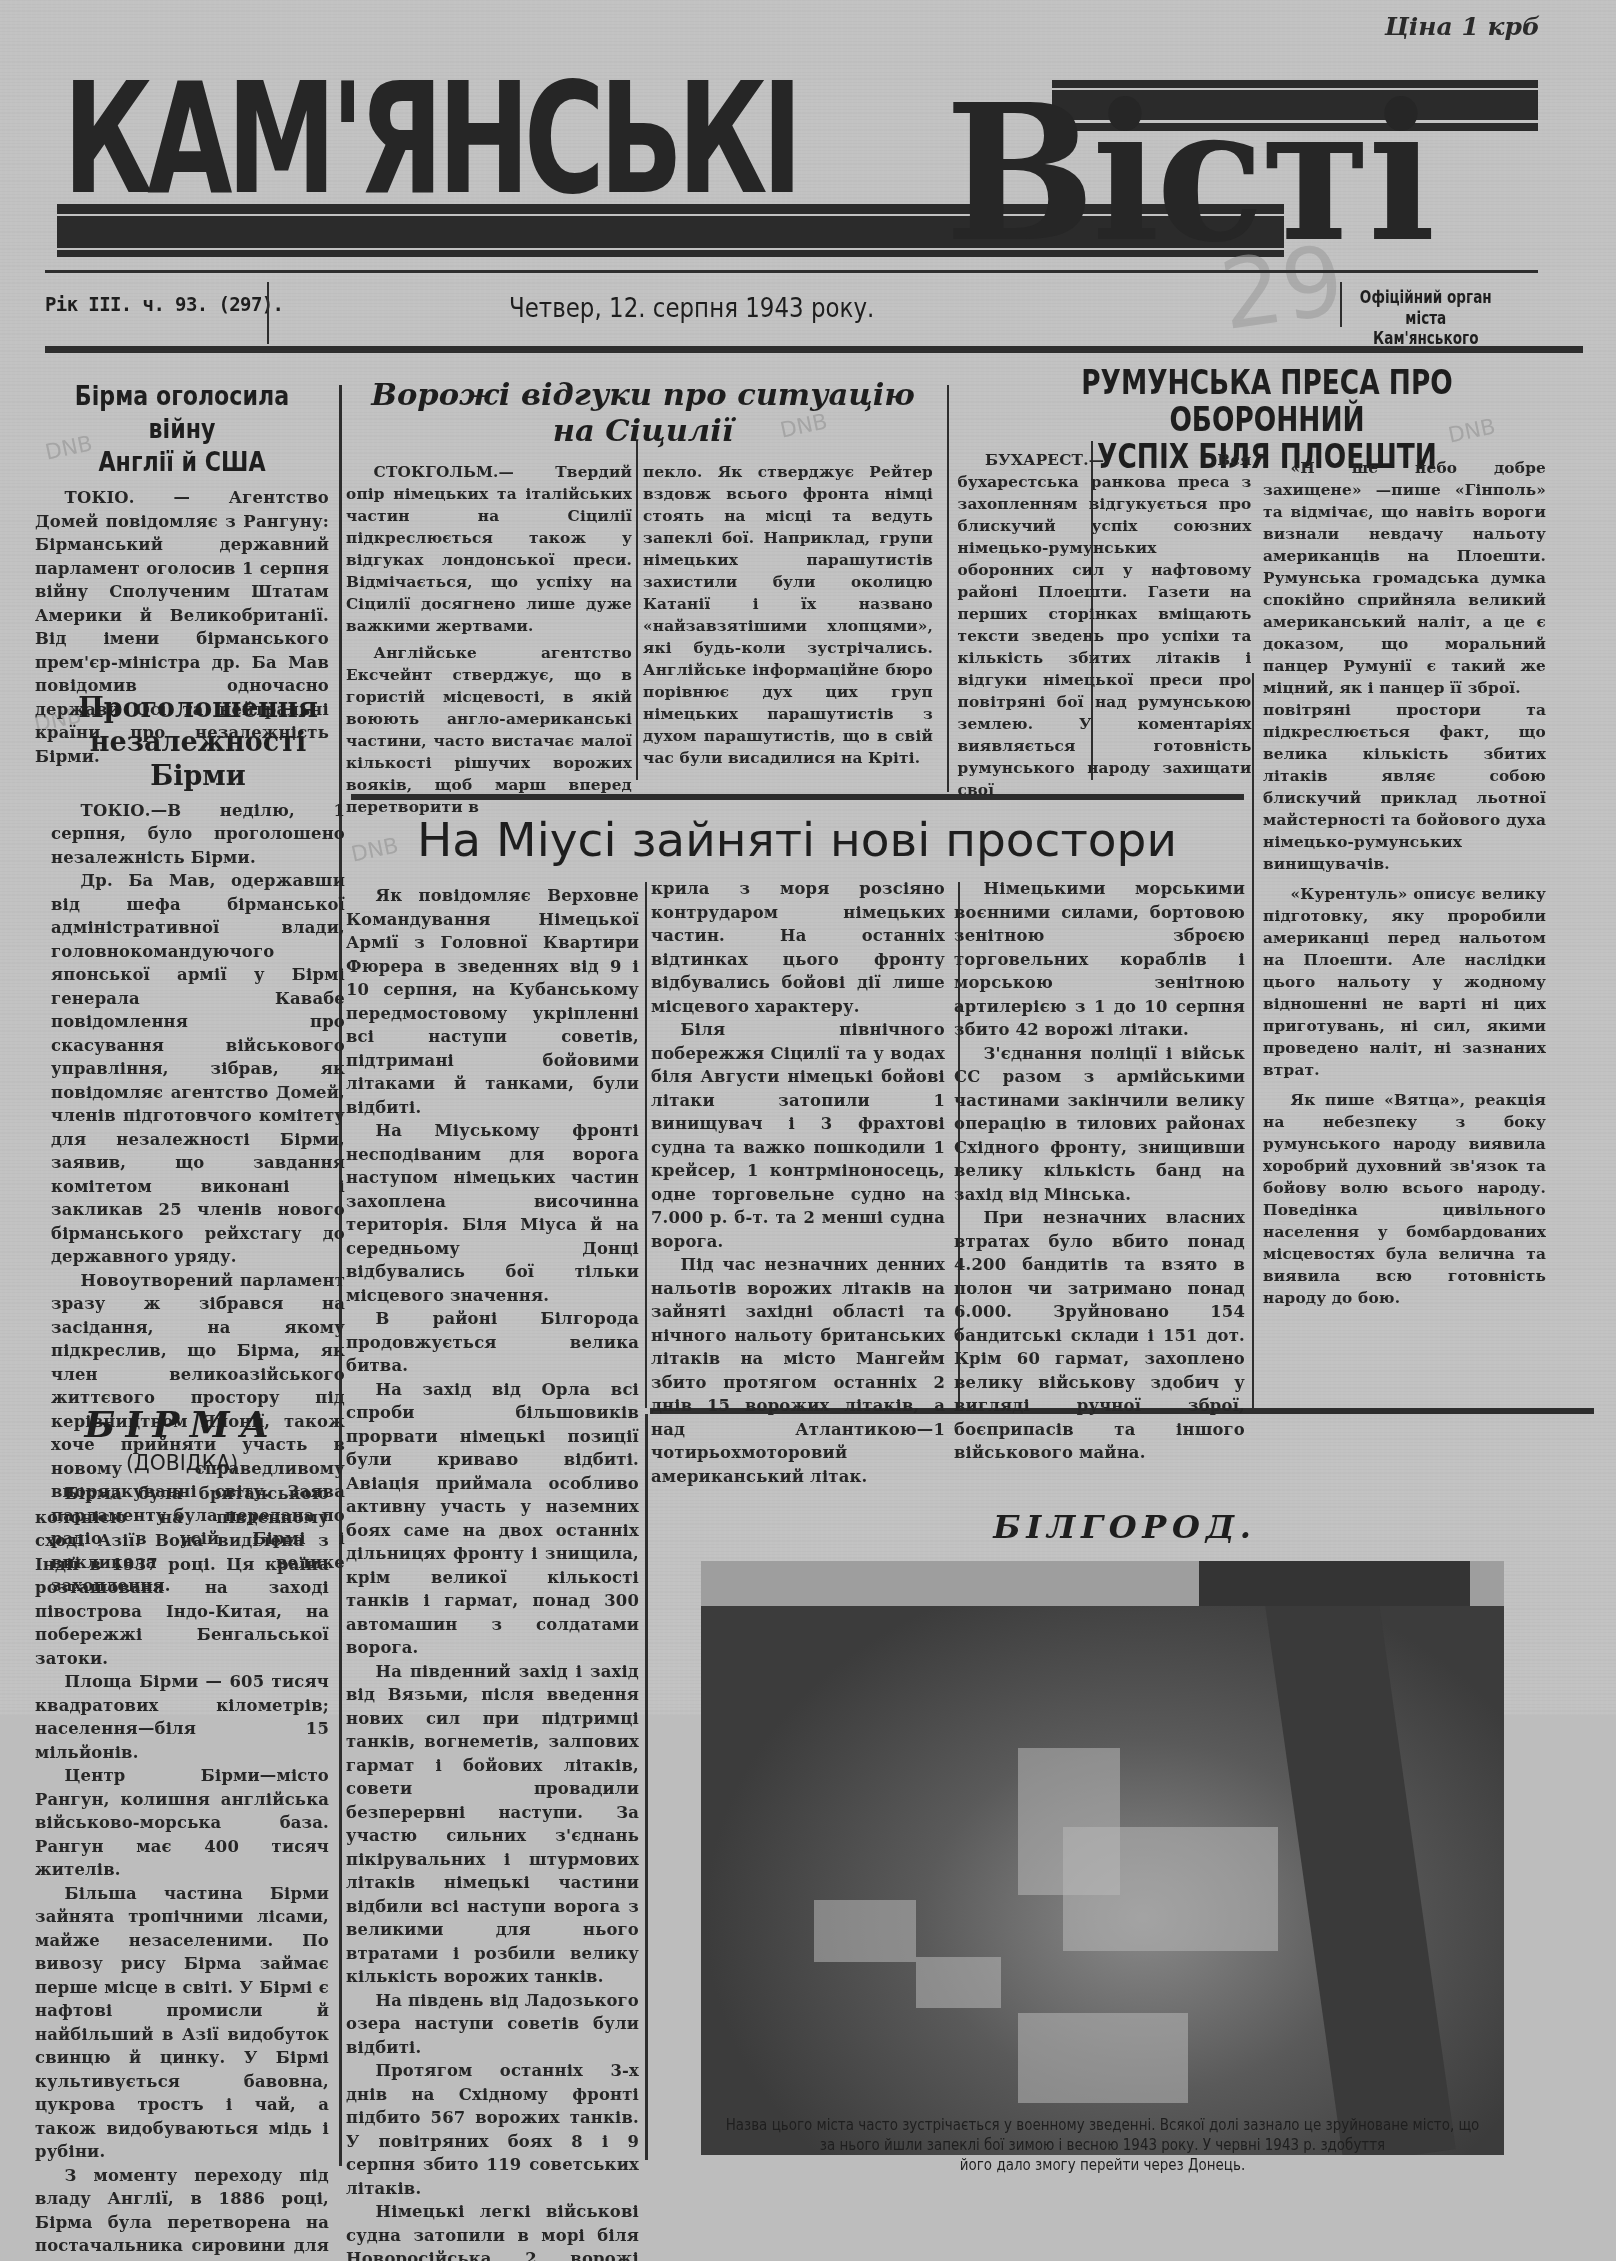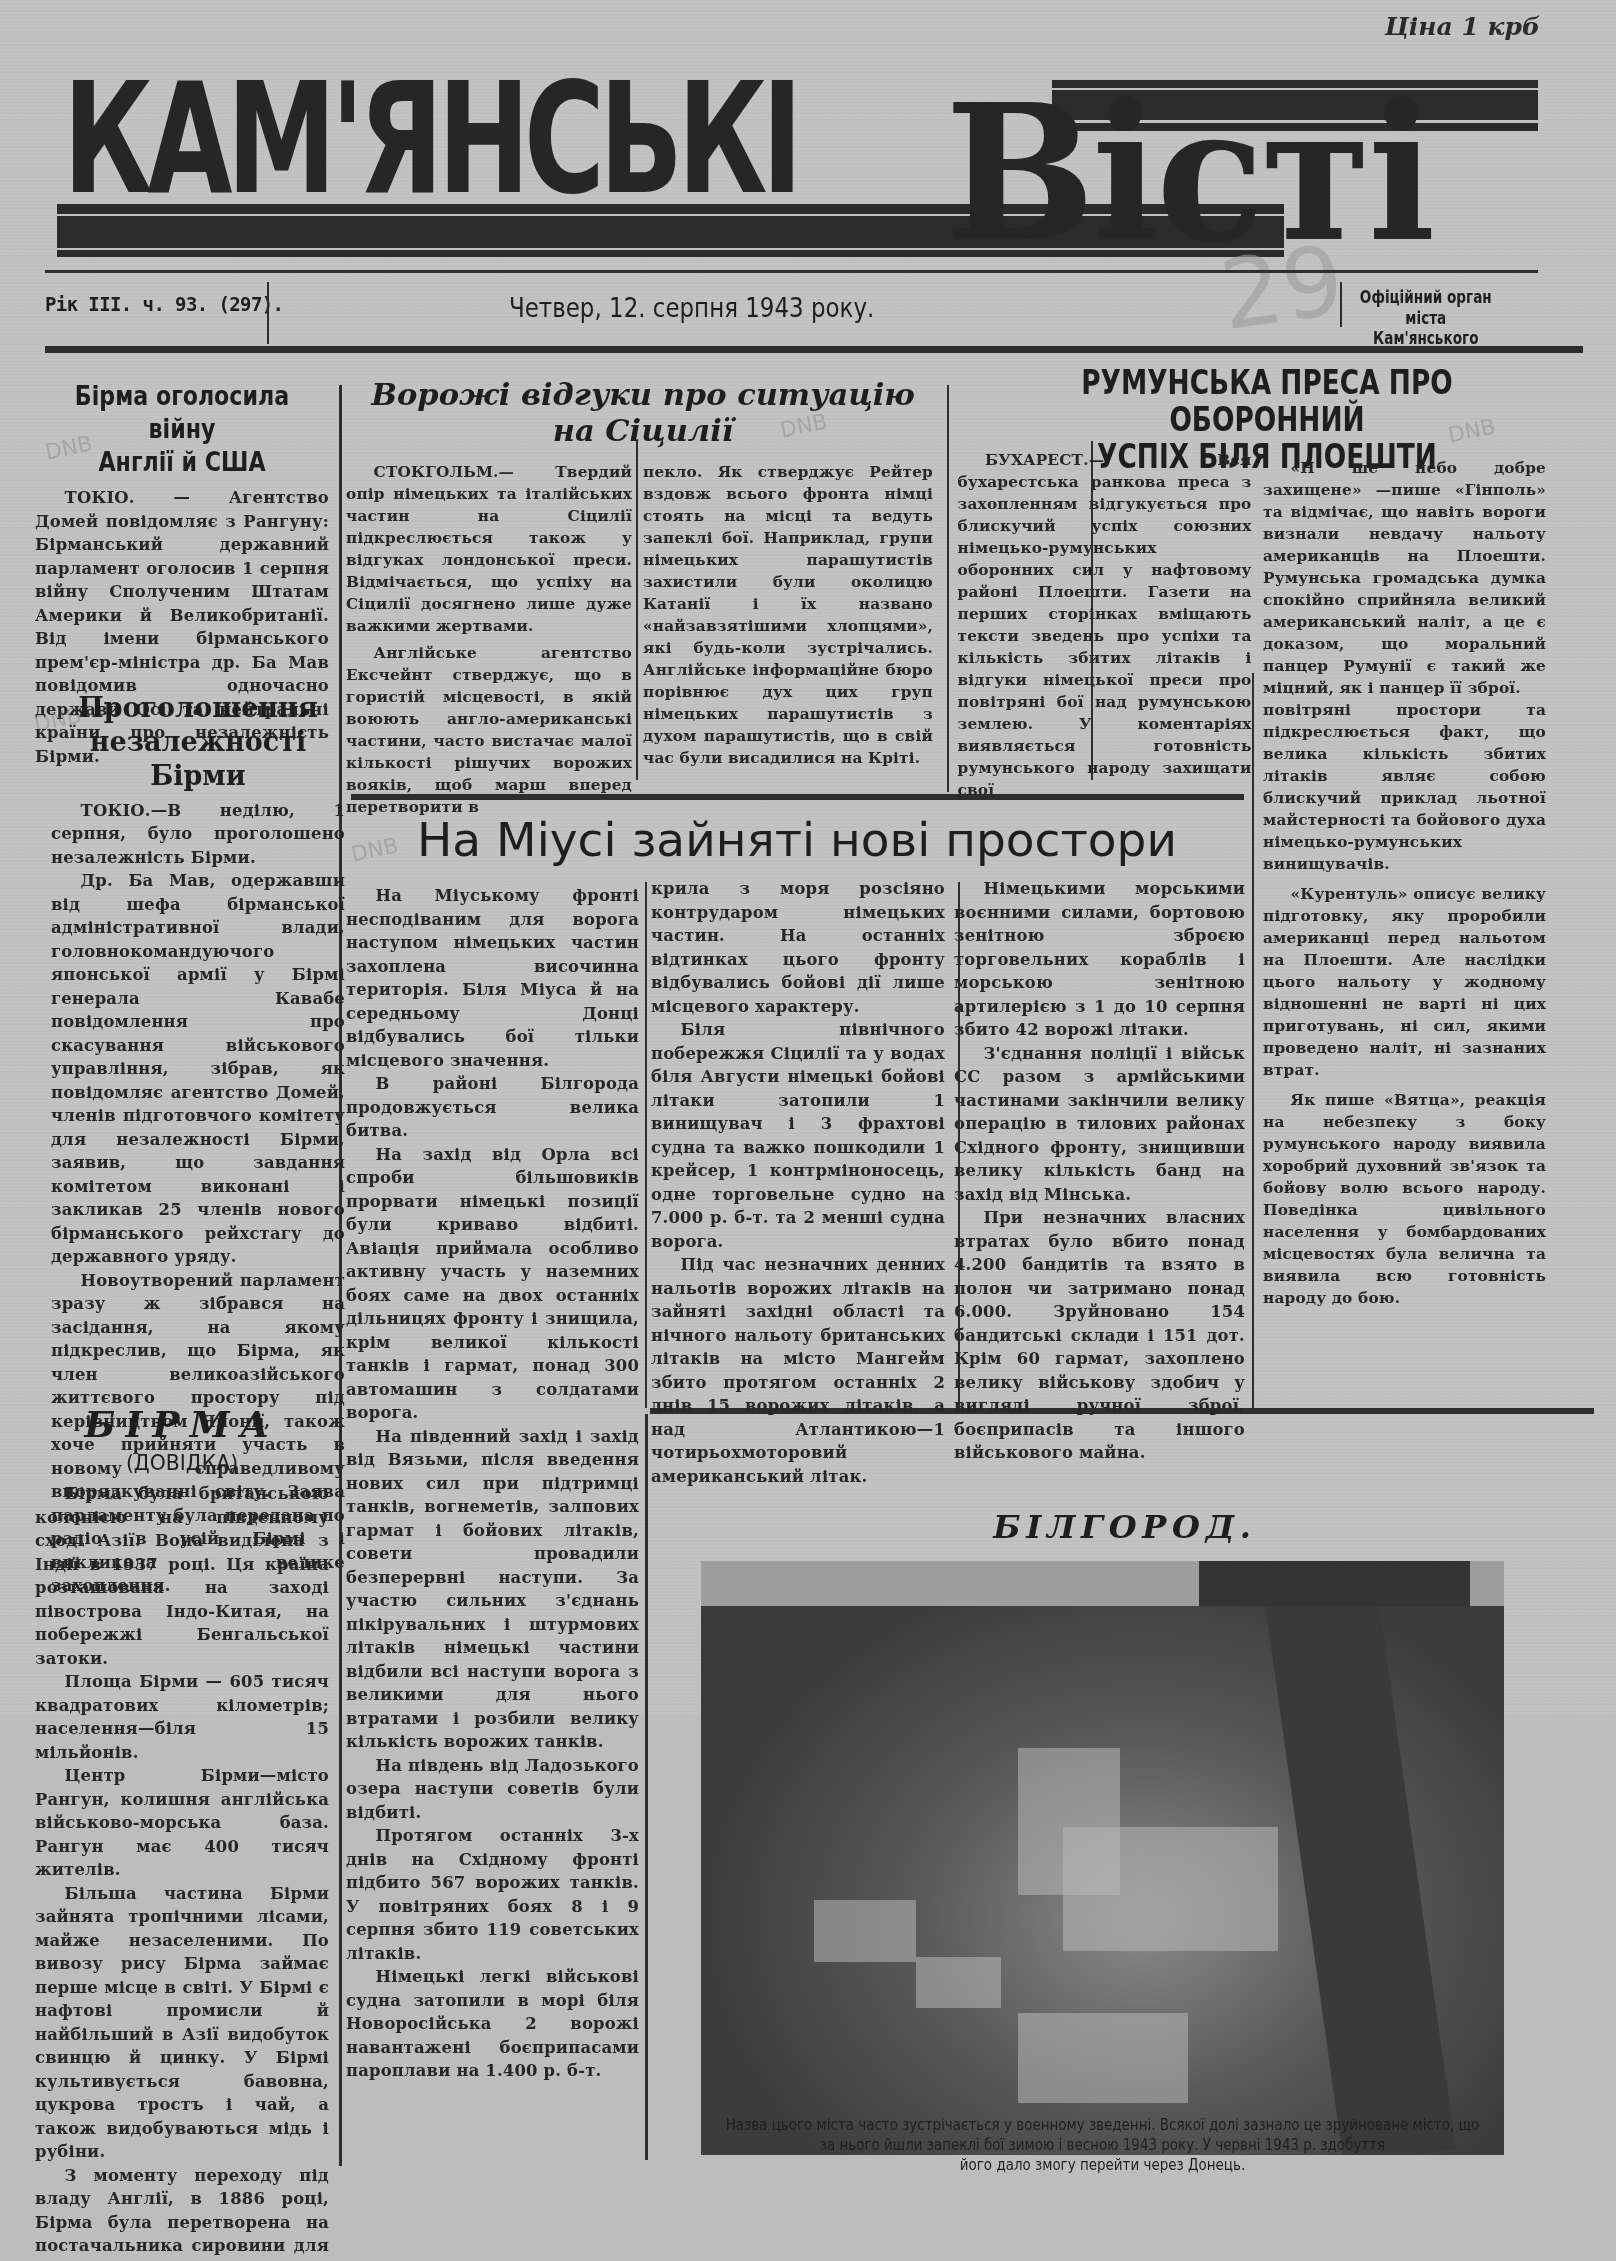--- a/index.html
+++ b/index.html
@@ -187,20 +187,21 @@
       <p style="margin-top:8px;">«Н ше небо добре захищене» —пише «Гінполь» та відмічає, що навіть вороги визнали невдачу нальоту американців на Плоешти. Румунська громадська думка спокійно сприйняла великий американський наліт, а це є доказом, що моральний панцер Румунії є такий же міцний, як і панцер її зброї.</p>
       <p style="text-indent:0;">повітряні простори та підкреслюється факт, що велика кількість збитих літаків являє собою блискучий приклад льотної майстерності та бойового духа німецько-румунських винищувачів.</p>
       <p style="margin-top:8px;">«Курентуль» описує велику підготовку, яку проробили американці перед нальотом на Плоешти. Але наслідки цього нальоту у жодному відношенні не варті ні цих приготувань, ні сил, якими проведено наліт, ні зазнаних втрат.</p>
       <p style="margin-top:8px;">Як пише «Вятца», реакція на небезпеку з боку румунського народу виявила хоробрий духовний зв'язок та бойову волю всього народу. Поведінка цивільного населення у бомбардованих місцевостях була велична та виявила всю готовність народу до бою.</p>
     </div>
   </div>
 
   <div class="abs" style="left:346px; top:806px; width:902px;">
     <div class="col-head h-sans" style="font-weight:normal; font-size:47px; line-height:68px;">На Міусі зайняті нові простори</div>
     <div class="body-text" style="position:absolute; left:0; top:78px; width:293px;">
+      <p>Як повідомляє Верховне Командування Німецької Армії з Головної Квартири Фюрера в зведеннях від 9 і 10 серпня, на Кубанському передмостовому укріпленні всі наступи советів, підтримані бойовими літаками й танками, були відбиті.</p>
       <p>На Міуському фронті несподіваним для ворога наступом німецьких частин захоплена височинна територія. Біля Міуса й на середньому Донці відбувались бої тільки місцевого значення.</p>
       <p>В районі Білгорода продовжується велика битва.</p>
       <p>На захід від Орла всі спроби більшовиків прорвати німецькі позиції були криваво відбиті. Авіація приймала особливо активну участь у наземних боях саме на двох останніх дільницях фронту і знищила, крім великої кількості танків і гармат, понад 300 автомашин з солдатами ворога.</p>
       <p>На південний захід і захід від Вязьми, після введення нових сил при підтримці танків, вогнеметів, залпових гармат і бойових літаків, совети провадили безперервні наступи. За участю сильних з'єднань пікірувальних і штурмових літаків німецькі частини відбили всі наступи ворога з великими для нього втратами і розбили велику кількість ворожих танків.</p>
       <p>На південь від Ладозького озера наступи советів були відбиті.</p>
       <p>Протягом останніх 3-х днів на Східному фронті підбито 567 ворожих танків. У повітряних боях 8 і 9 серпня збито 119 советських літаків.</p>
       <p>Німецькі легкі військові судна затопили в морі біля Новоросійська 2 ворожі навантажені боєприпасами пароплави на 1.400 р. б-т.</p>
 
     </div>
     <div class="body-text" style="position:absolute; left:305px; top:71px; width:294px;">

